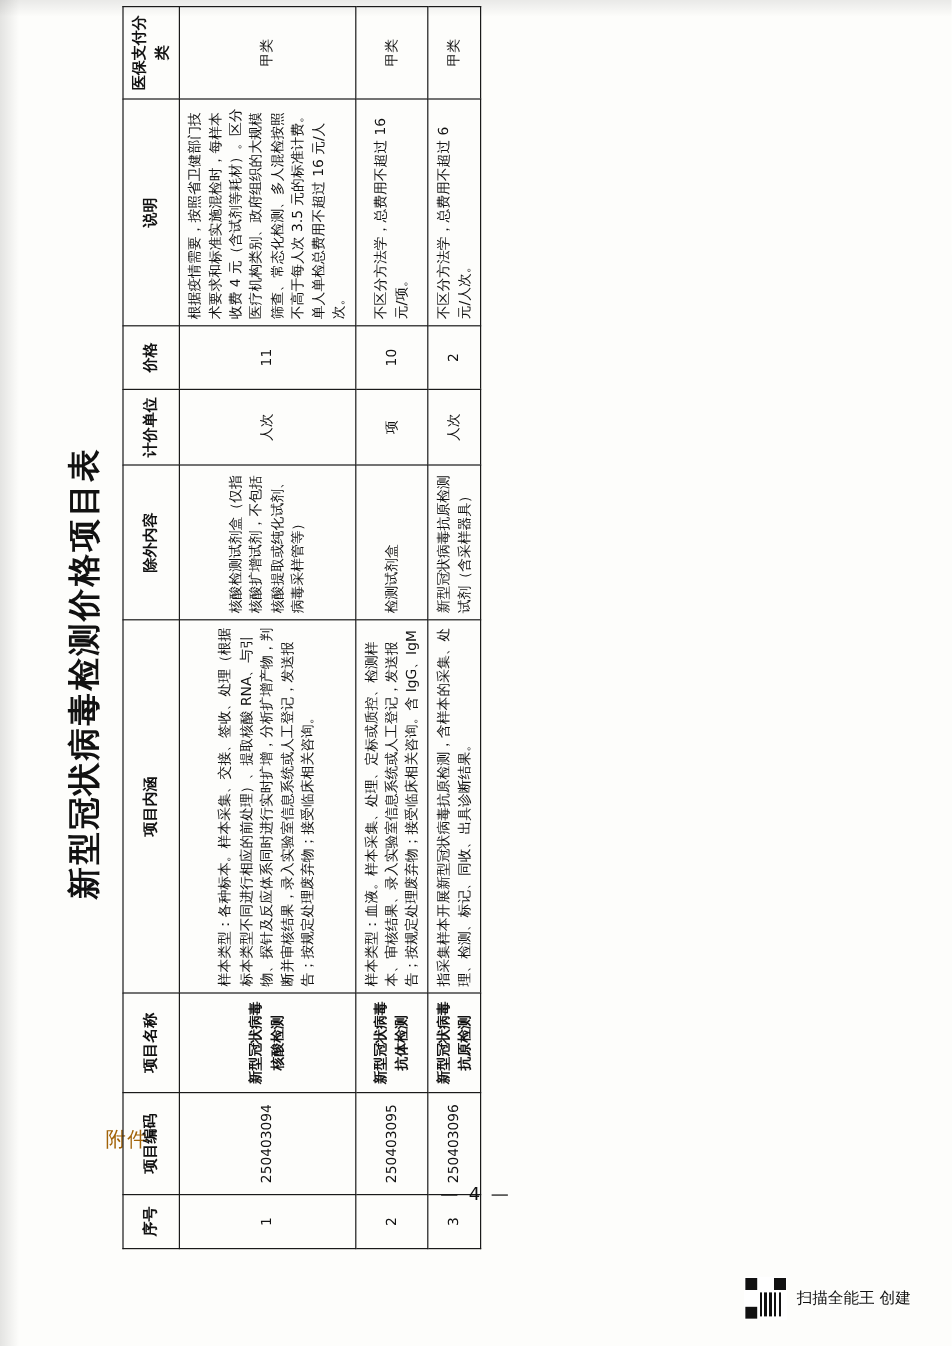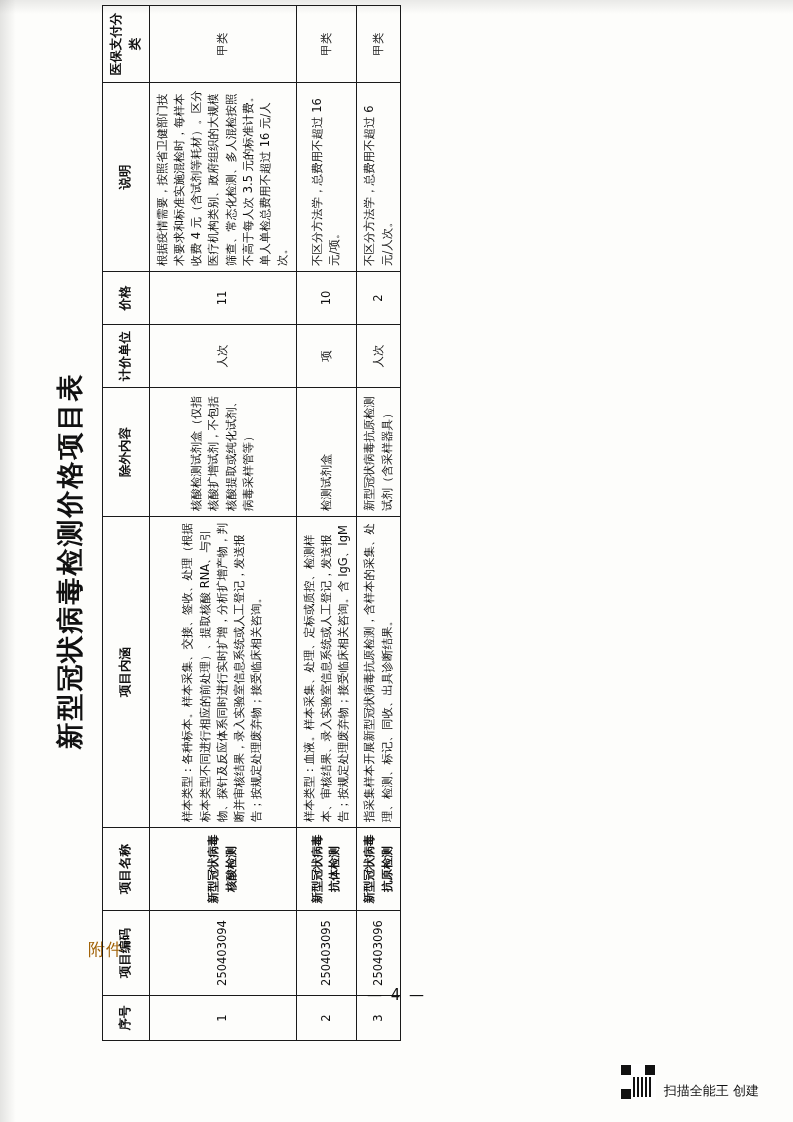--- a/index.html
+++ b/index.html
@@ -109,21 +109,21 @@
     letter-spacing: 2px;
     color: #111;
   }
 
   
   .watermark {
     position: absolute;
     right: 34px;
     bottom: 22px;
     display: flex;
-    align-items: flex-end;
+    align-items: center;
     gap: 8px;
   }
   .qr {
     width: 34px;
     height: 34px;
     background:
       linear-gradient(#111 0 0) 0 0/10px 10px no-repeat,
       linear-gradient(#111 0 0) 24px 0/10px 10px no-repeat,
       linear-gradient(#111 0 0) 0 24px/10px 10px no-repeat,
       linear-gradient(#fff 0 0) 3px 3px/4px 4px no-repeat,

